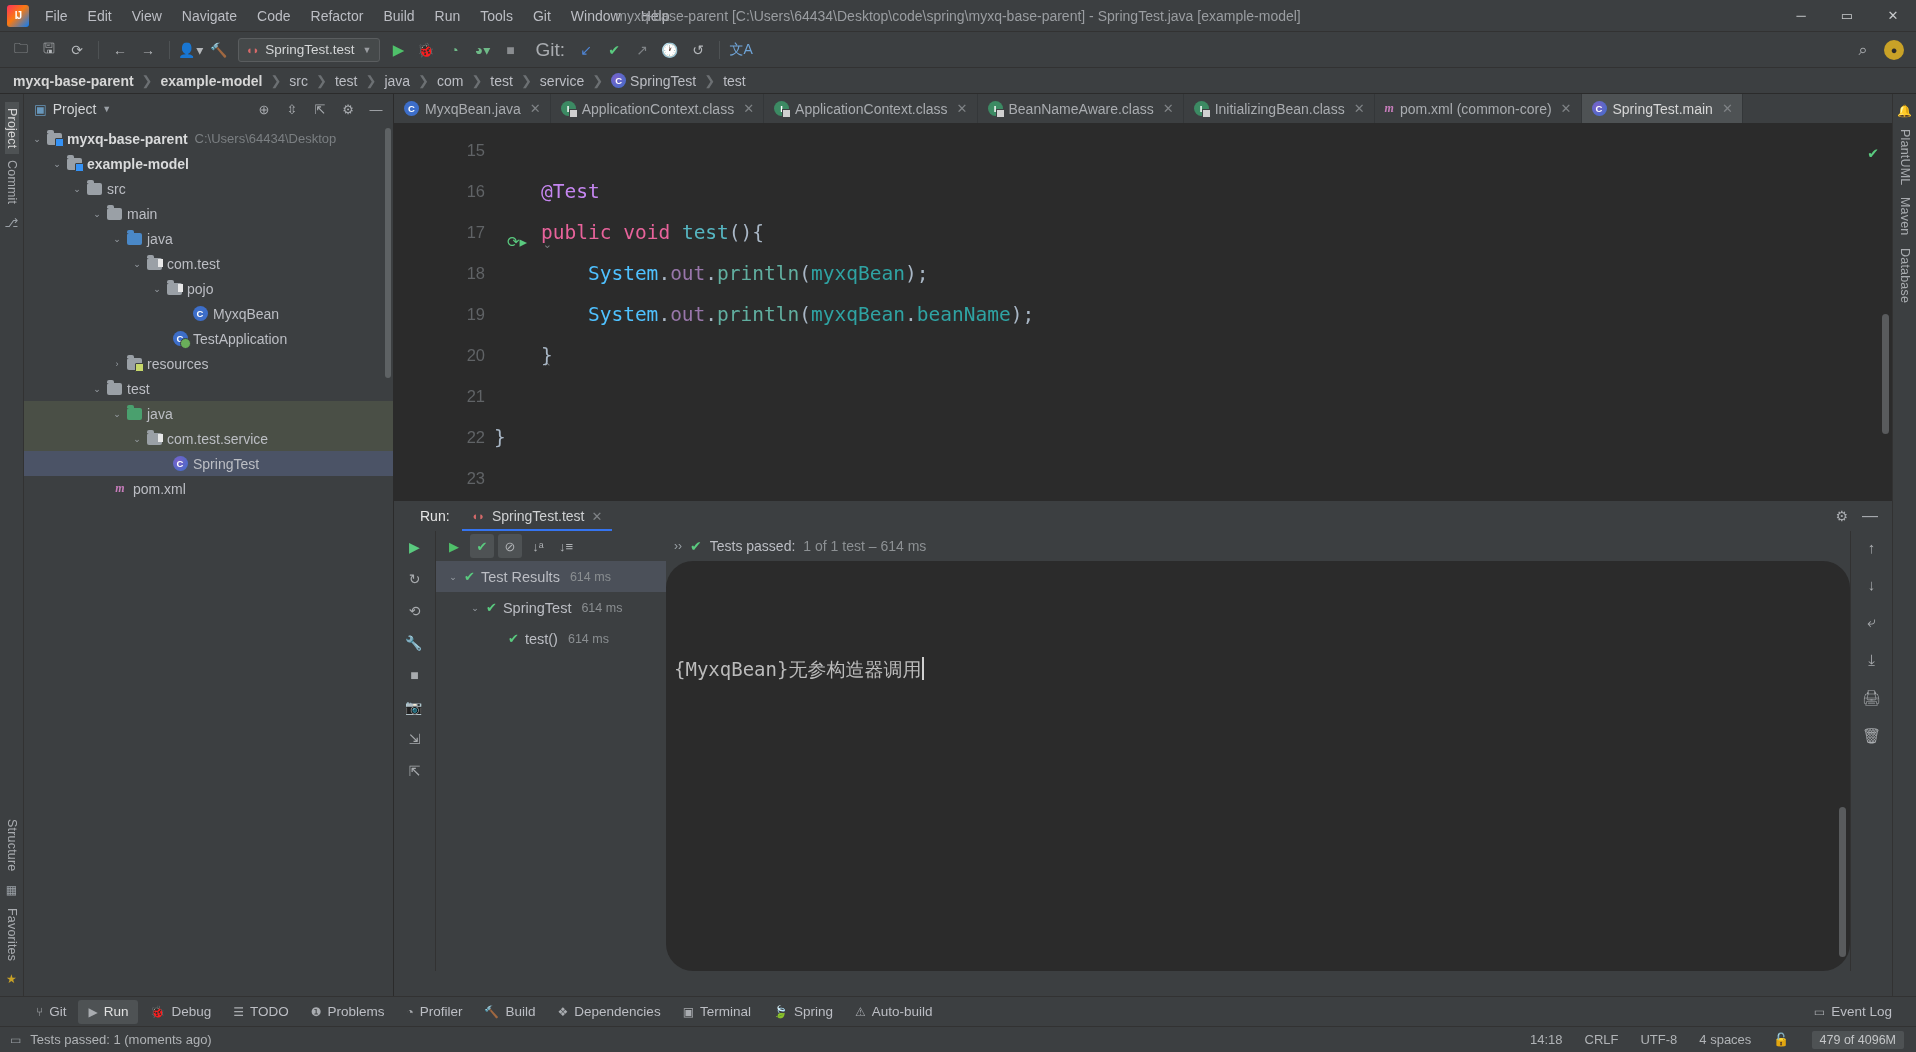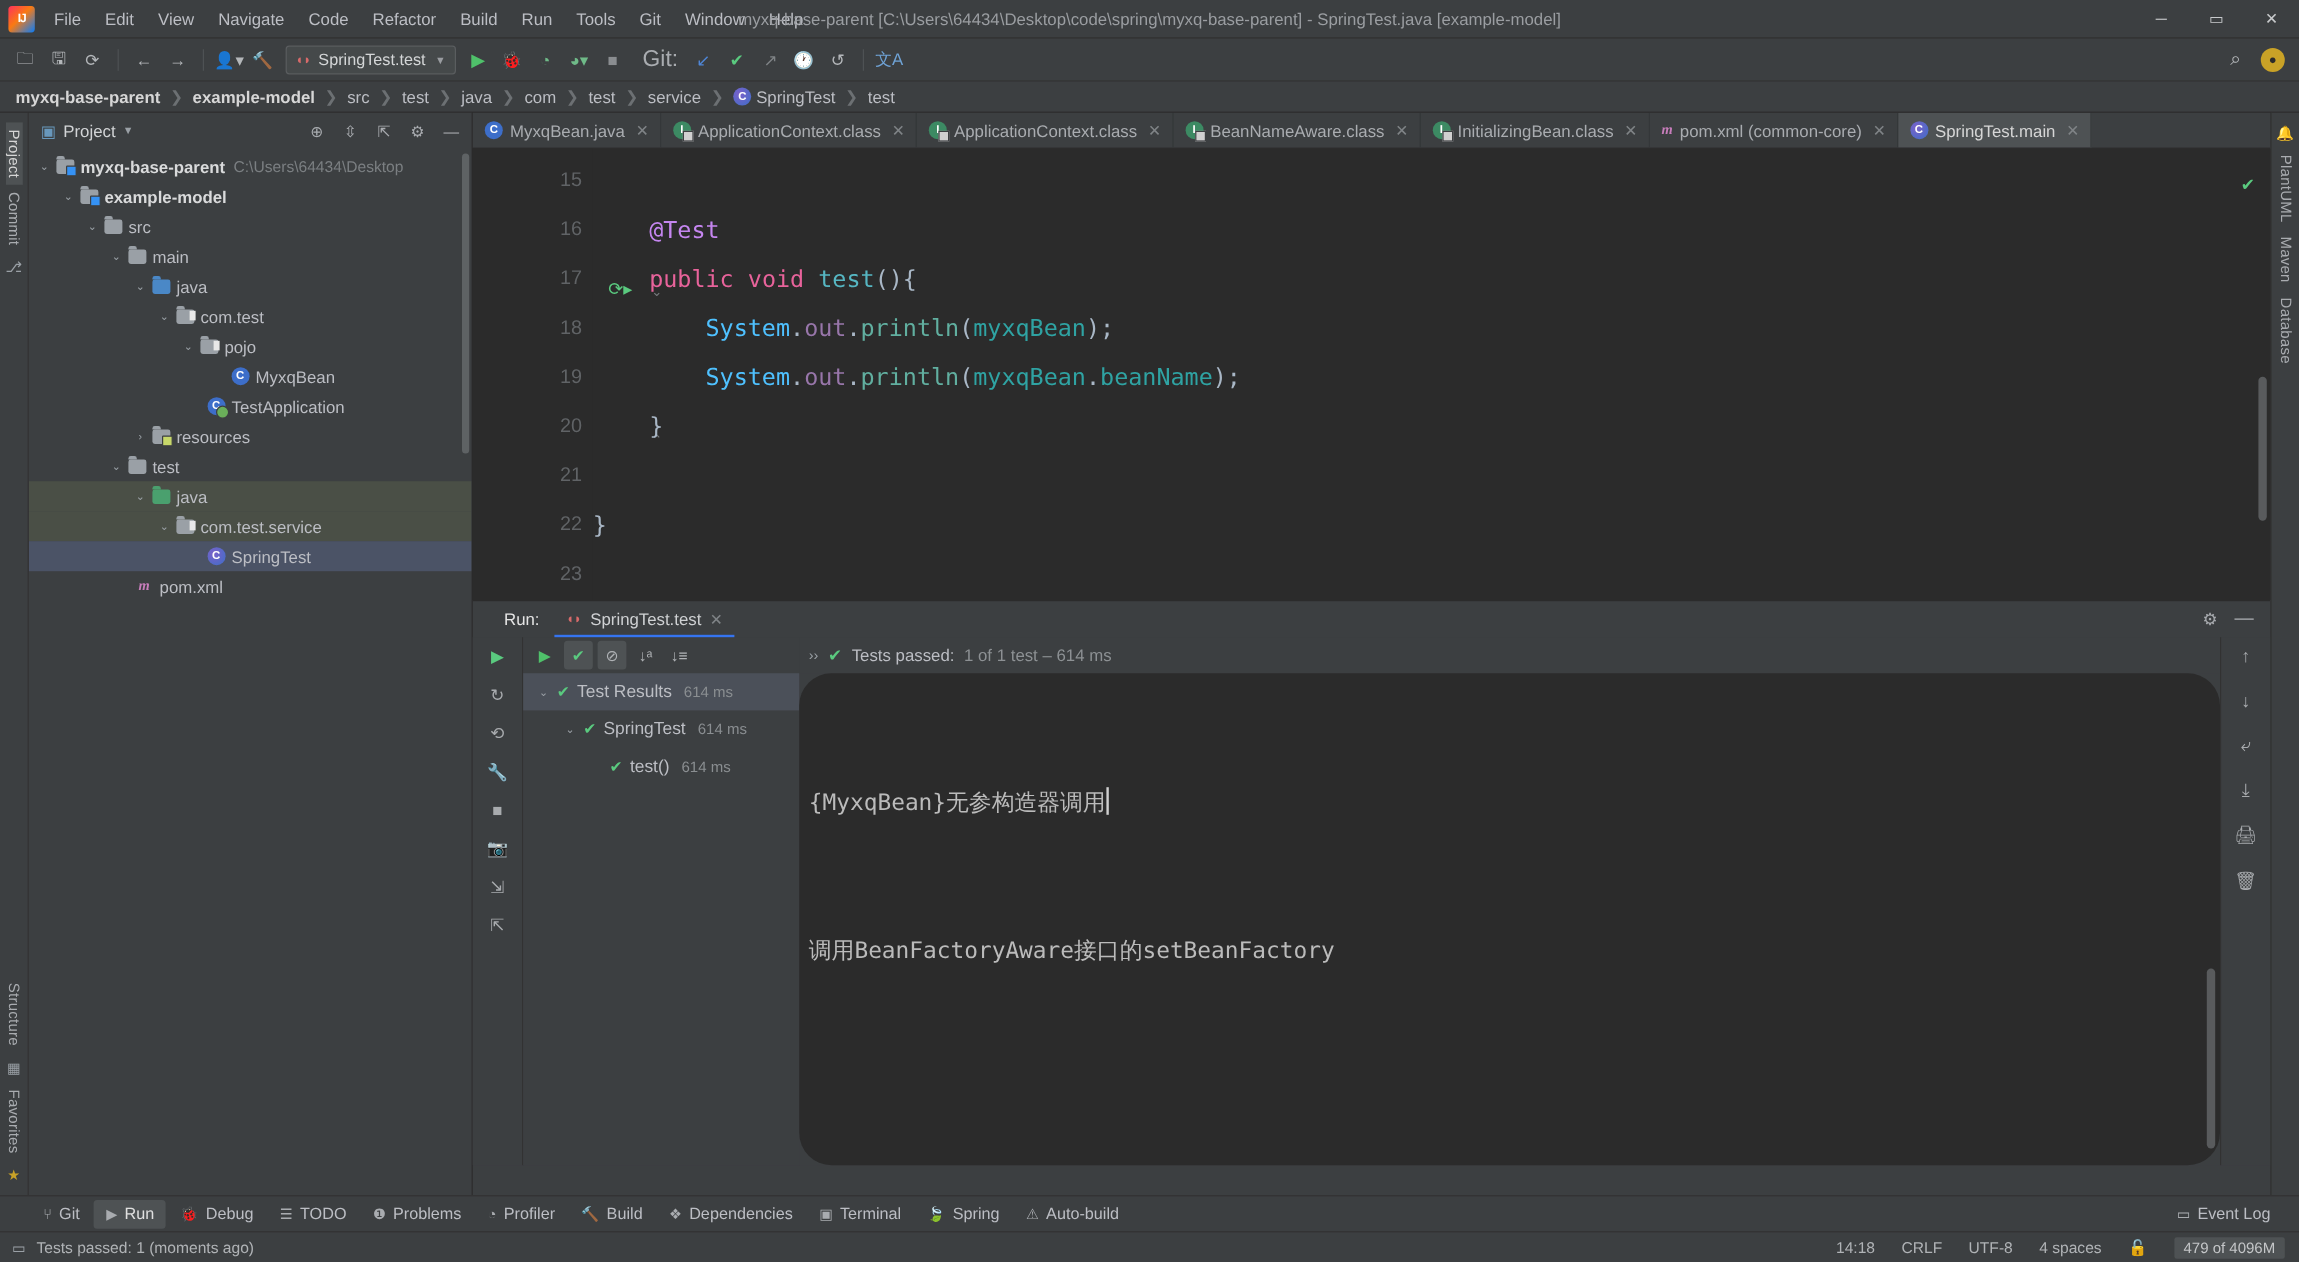--- a/index.html
+++ b/index.html
@@ -595,21 +595,20 @@
 
           <div class="console-col">
             <div class="status-line">
               <span class="chev">››</span>
               <span class="ok">✔</span>
               <span>Tests passed:</span>
               <span class="dim">1 of 1 test – 614 ms</span>
             </div>
             <div class="console">
               <div class="cl"><span>{MyxqBean}无参构造器调用</span><span class="ccaret"></span></div>
-              <div class="cl">调用BeanFactoryAware接口的setBeanFactory</div>
               
               
               
               
               
               
               
               <div class="cons-scroll"></div>
             </div>
           </div>

